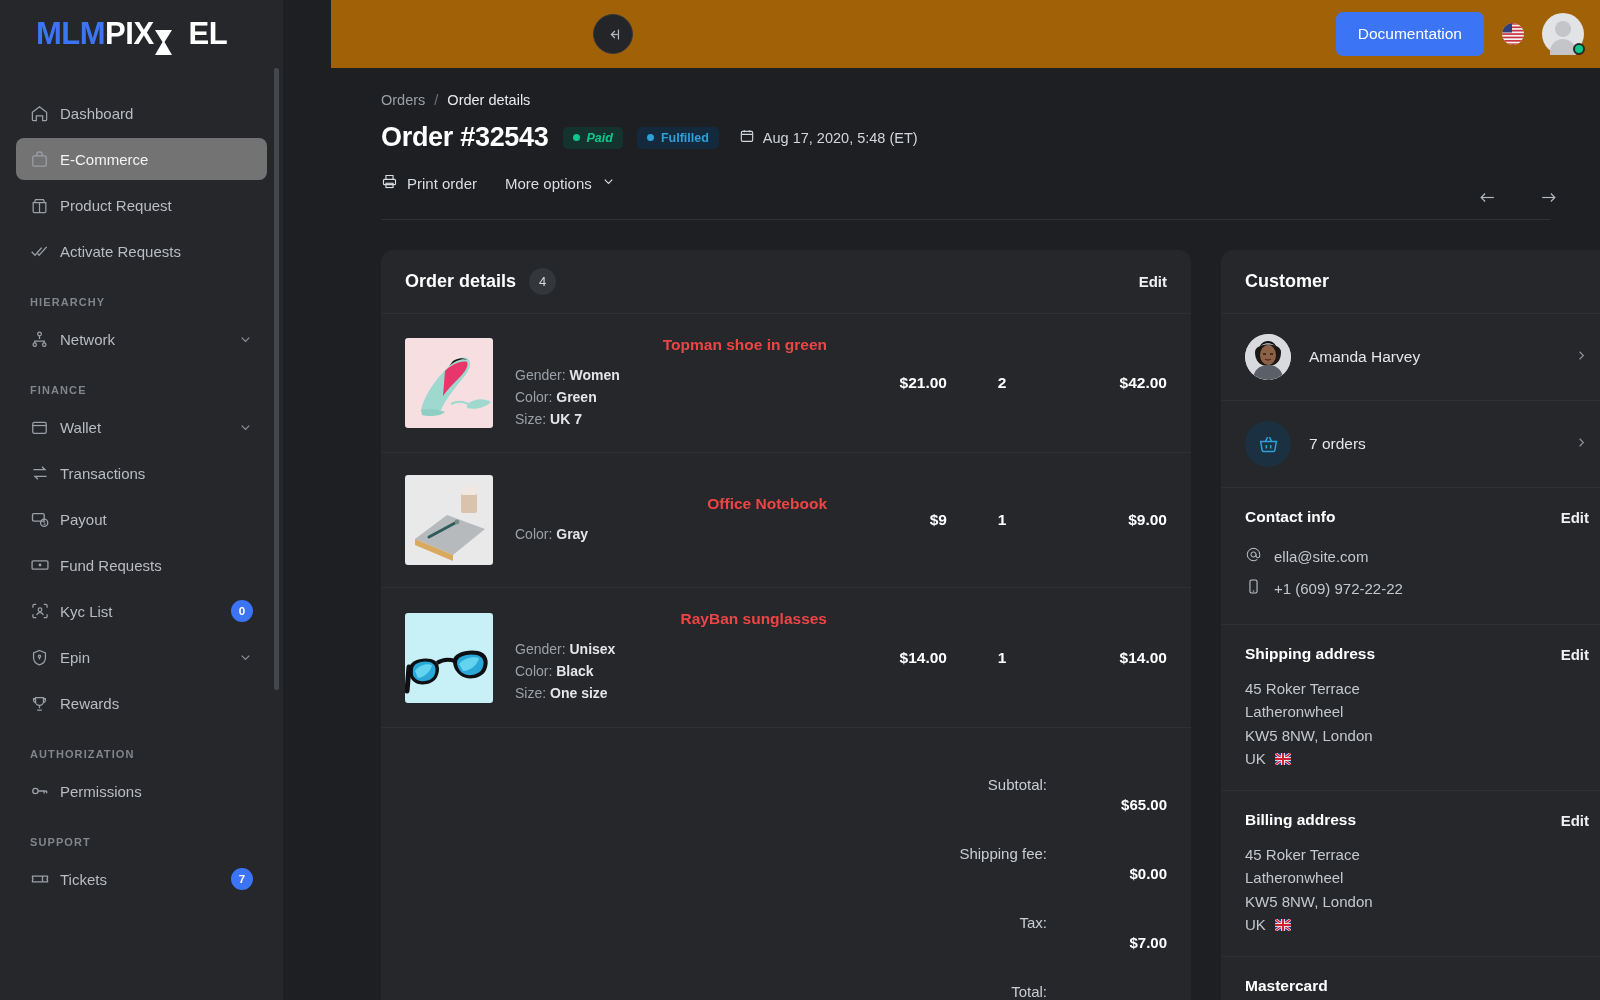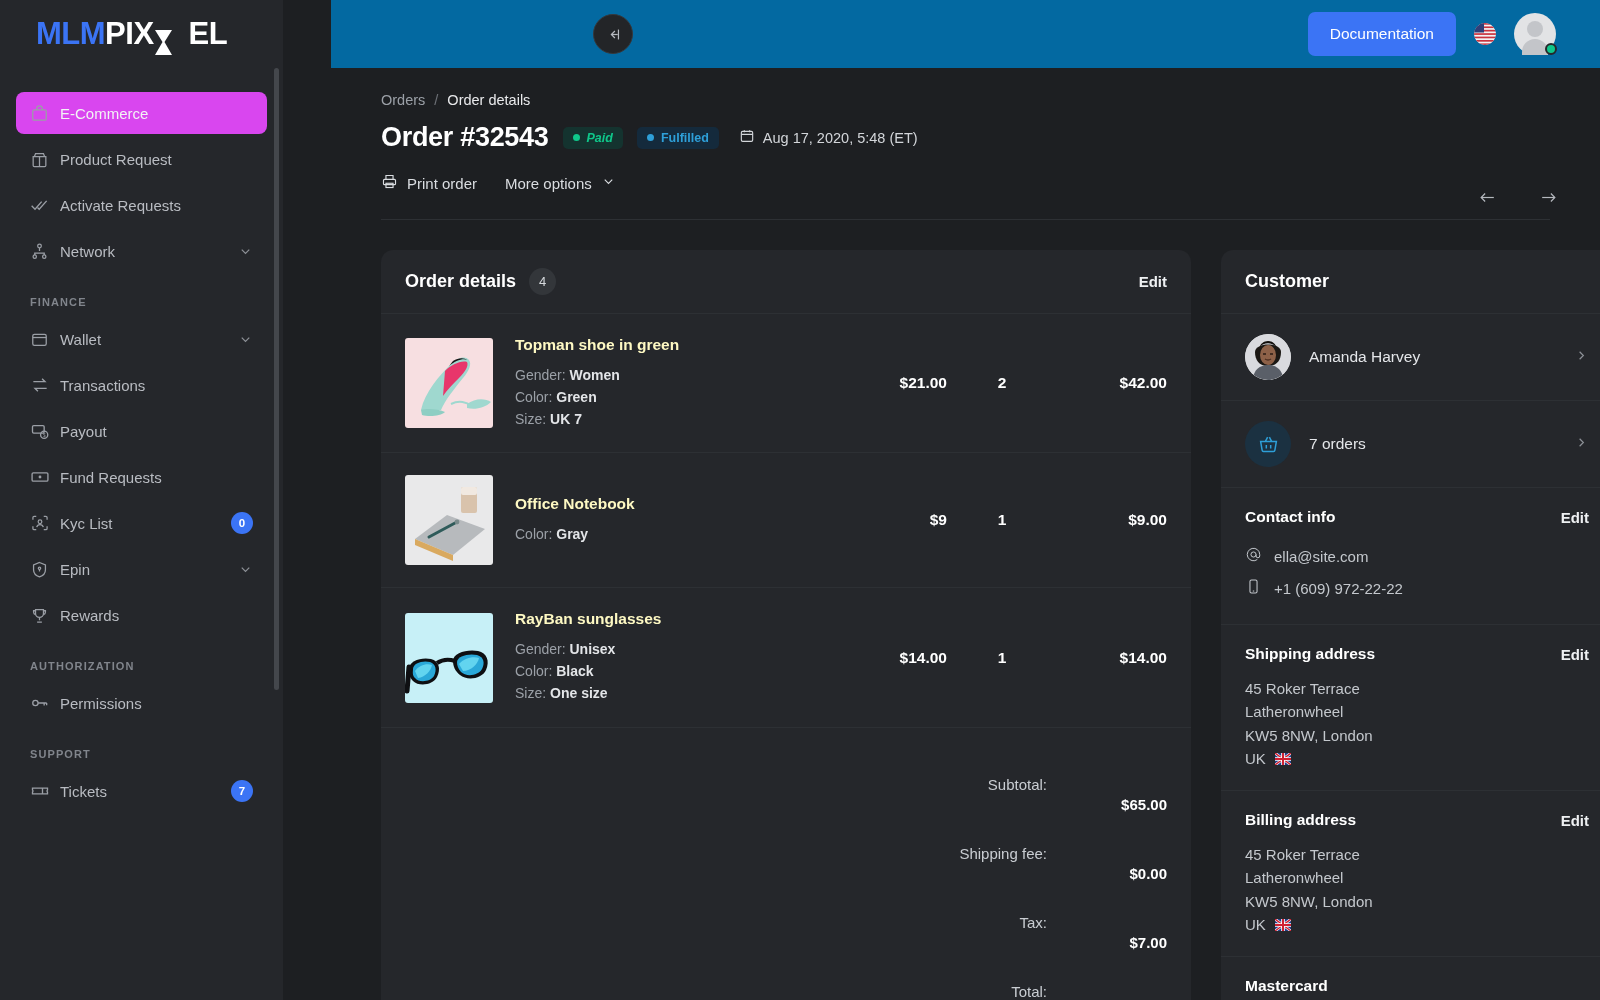--- a/index.html
+++ b/index.html
@@ -27,21 +27,21 @@
   .logo .xwrap svg { position: absolute; left: 0; top: -17px; }
   .logo .el { color: #ffffff; margin-left: 16px; }
 
   .nav { padding-top: 24px; }
   .nav-item {
     display: flex; align-items: center; height: 42px;
     margin: 0 16px 4px 16px; padding: 0 14px;
     border-radius: 8px; color: #b9bcc2; font-size: 15px;
     cursor: pointer; position: relative;
   }
-  .nav-item.active { background: #d946ef; color: #f2f3f5; }
+  .nav-item.active { background: #737373; color: #f2f3f5; }
   .nav-item .ico { width: 30px; display: flex; align-items: center; color: #9b9fa6; }
   .nav-item .label { flex: 1; }
   .nav-item .chev { color: #8d9197; display: flex; align-items: center; }
   .badge-pill {
     min-width: 22px; height: 22px; border-radius: 11px; background: #3b74f5;
     color: #fff; font-size: 11.5px; font-weight: bold;
     display: flex; align-items: center; justify-content: center; padding: 0 6px;
   }
   .nav-section {
     font-size: 11px; letter-spacing: 1.1px; font-weight: bold;
@@ -49,21 +49,21 @@
   }
   .sb-scroll {
     position: absolute; left: 274px; top: 68px; width: 5px; height: 622px;
     background: #44474c; border-radius: 3px;
   }
 
   
   .main { flex: 1; height: 1000px; background: #1d1f22; position: relative; overflow: hidden; }
   .topbar {
     height: 68px; display: flex; align-items: center; justify-content: flex-end;
-    padding-right: 44px; gap: 18px; background: #0369a1;
+    padding-right: 16px; gap: 18px; background: #a16207;
     position: absolute; top: 0; left: 0; right: 0;
   }
   .doc-btn {
     background: #3b74f5; color: #fff; border: none; border-radius: 7px;
     height: 44px; padding: 0 22px; font-size: 15.5px; cursor: pointer;
     font-family: "Liberation Sans", sans-serif;
   }
   .flag-btn { width: 22px; height: 22px; border-radius: 50%; overflow: hidden;
     display: block; cursor: pointer; position: relative; }
   .avatar-btn { width: 42px; height: 42px; border-radius: 50%; position: relative;
@@ -125,21 +125,21 @@
   .count-badge {
     min-width: 27px; height: 27px; border-radius: 14px; background: #33363a;
     color: #d6d9dd; font-size: 13px; font-weight: normal;
     display: flex; align-items: center; justify-content: center;
   }
   .edit-link { color: #eef0f2; font-size: 15px; font-weight: bold; cursor: pointer; }
 
   .prod-row { display: flex; align-items: center; padding: 22px 24px; border-bottom: 1px solid #2d3034; }
   .prod-thumb { width: 88px; height: 90px; border-radius: 3px; flex: 0 0 88px; overflow: hidden; position: relative; }
   .prod-info { flex: 1; padding-left: 22px; }
-  .prod-name { font-size: 15.5px; font-weight: bold; color: #fef9c3; margin-bottom: 11px; }
+  .prod-name { font-size: 15.5px; font-weight: bold; color: #ef4444; margin-bottom: 11px; text-align: right; }
   .prod-attr { font-size: 14px; color: #9ba0a7; line-height: 1.56; }
   .prod-attr b { color: #e3e5e8; font-weight: bold; }
   .prod-price { width: 120px; text-align: right; font-size: 15.5px; font-weight: bold; color: #fff; }
   .prod-qty { width: 110px; text-align: center; font-size: 15.5px; font-weight: bold; color: #fff; }
   .prod-total { width: 110px; text-align: right; font-size: 15.5px; font-weight: bold; color: #fff; }
 
   .totals { padding: 22px 24px 10px 24px; }
   .tot-row { display: flex; justify-content: flex-end; align-items: center; padding: 6px 0; }
   .tot-label { color: #c9cdd2; font-size: 15px; text-align: right; width: 360px; }
   .tot-value { color: #fff; font-size: 15px; font-weight: bold; width: 120px; text-align: right; margin-top: 40px; }
@@ -180,20 +180,28 @@
             <svg width="19" height="31" viewBox="0 0 19 31">
               <path d="M1 3 L18 3 L10.5 15 L18 28 L1 28 L8.5 15 Z" fill="#ffffff"></path>
             </svg>
           </span>
           <span class="el">EL</span>
       </div>
     </div>
 
     <nav class="nav">
 
+      <div class="nav-item">
+        <span class="ico">
+          <svg width="19" height="19" viewBox="0 0 24 24" fill="none" stroke="currentColor" stroke-width="1.6">
+              <path d="M3 10.5 L12 3.5 L21 10.5 V20 a1 1 0 0 1-1 1h-4v-6h-8v6H4a1 1 0 0 1-1-1z"></path>
+            </svg>
+        </span>
+        <span class="label">Dashboard</span>
+      </div>
 
       <div class="nav-item active">
         <span class="ico">
           <svg width="19" height="19" viewBox="0 0 24 24" fill="none" stroke="currentColor" stroke-width="1.6">
               <rect x="3.5" y="7.5" width="17" height="13" rx="2"></rect>
               <path d="M8.5 7.5V6a3.5 3.5 0 0 1 7 0v1.5"></path>
             </svg>
         </span>
         <span class="label">E-Commerce</span>
       </div>
@@ -212,20 +220,21 @@
       <div class="nav-item">
         <span class="ico">
           <svg width="20" height="20" viewBox="0 0 24 24" fill="none" stroke="currentColor" stroke-width="1.6">
               <path d="M2 13l4 4 8-9"></path>
               <path d="M9 15l2 2 9-10"></path>
             </svg>
         </span>
         <span class="label">Activate Requests</span>
       </div>
 
+      <div class="nav-section">HIERARCHY</div>
       <div class="nav-item">
         <span class="ico">
           <svg width="19" height="19" viewBox="0 0 24 24" fill="none" stroke="currentColor" stroke-width="1.6">
               <circle cx="12" cy="5" r="2.3"></circle>
               <circle cx="6" cy="18.5" r="2.1"></circle>
               <circle cx="18" cy="18.5" r="2.1"></circle>
               <path d="M12 7.3v4M6 16.4v-2.3h12v2.3"></path>
             </svg>
         </span>
         <span class="label">Network</span>

